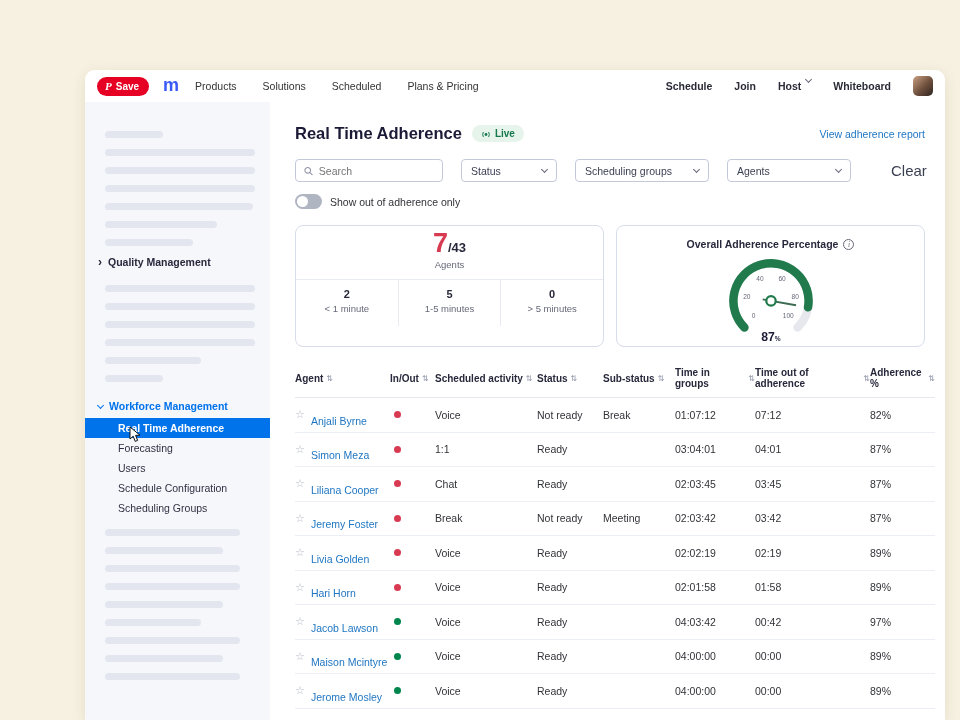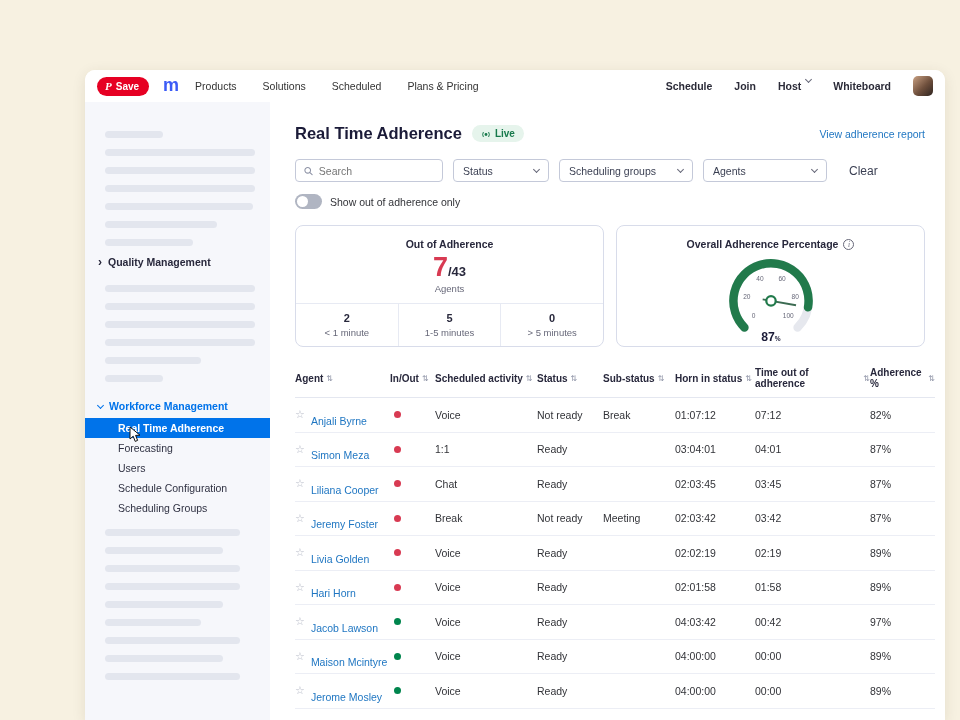--- a/index.html
+++ b/index.html
@@ -68,37 +68,37 @@
     background:#fff; padding:22px 10px 0 25px; overflow:hidden;
   }
   .title-row { display:flex; align-items:center; gap:10px; }
   .page-title { font-size:16.5px; font-weight:bold; color:#1b1b38; }
   .live-badge {
     display:flex; align-items:center; gap:4px;
     background:#e6f4ec; color:#17794b; font-size:10px; font-weight:bold;
     border-radius:10px; padding:3px 9px;
   }
   .report-link { margin-left:auto; margin-right:10px; color:#1f76c2; font-size:10.5px; font-weight:normal; text-decoration:none; cursor:pointer; }
-  .filter-row { display:flex; align-items:center; gap:10px; margin-top:16px; }
+  .filter-row { display:flex; align-items:center; gap:18px; margin-top:16px; }
   .search-box {
     display:flex; align-items:center; gap:6px;
     width:148px; height:23px; border:1px solid #c4c9d9; border-radius:4px;
     padding:0 8px; background:#fff;
   }
   .search-box input {
     border:none; outline:none; width:100%; font-size:10.5px;
     font-family:"Liberation Sans",sans-serif; color:#3a3f52; background:transparent;
   }
   .dropdown {
     height:23px; border:1px solid #c4c9d9; border-radius:4px;
     display:flex; align-items:center; justify-content:space-between;
     padding:0 9px; font-size:10.5px; color:#3a3f52; cursor:pointer; background:#fff;
   }
   .dd-status { width:96px; } .dd-groups { width:134px; } .dd-agents { width:124px; }
-  .clear-link { font-size:12px; color:#3a3f52; margin-left:12px; cursor:pointer; }
+  .clear-link { font-size:15px; color:#3a3f52; margin-left:22px; cursor:pointer; }
   .toggle-row { display:flex; align-items:center; gap:8px; margin-top:12px; }
   .toggle {
     width:27px; height:15px; border-radius:8px; background:#b0b5c2;
     position:relative; cursor:pointer;
   }
   .toggle .knob {
     position:absolute; left:2px; top:2px; width:11px; height:11px;
     border-radius:50%; background:#fff;
   }
   .toggle-label { font-size:10.5px; color:#323338; }
@@ -266,21 +266,20 @@
 
     <div class="toggle-row">
       <div class="toggle">
           <div class="knob"></div>
         </div>
       <div class="toggle-label">Show out of adherence only</div>
     </div>
 
     <div class="cards">
       <div class="card">
-        <div class="card-title">Out of Adherence</div>
         <div class="big-row">
           <span class="big-num">7</span>
           <span class="big-total">/43</span>
         </div>
         <div class="agents-label">Agents</div>
         <div class="buckets">
           <div class="bucket">
             <div class="bucket-value">2</div>
             <div class="bucket-label">&lt; 1 minute</div>
           </div>
@@ -334,21 +333,21 @@
           </div>
           <div class="th">
             <span>Status</span>
             <span class="sort">⇅</span>
           </div>
           <div class="th">
             <span>Sub-status</span>
             <span class="sort">⇅</span>
           </div>
           <div class="th">
-            <span>Horn in status</span>
+            <span>Time in groups</span>
             <span class="sort">⇅</span>
           </div>
           <div class="th">
             <span>Time out of adherence</span>
             <span class="sort">⇅</span>
           </div>
           <div class="th">
             <span>Adherence %</span>
             <span class="sort">⇅</span>
           </div>

